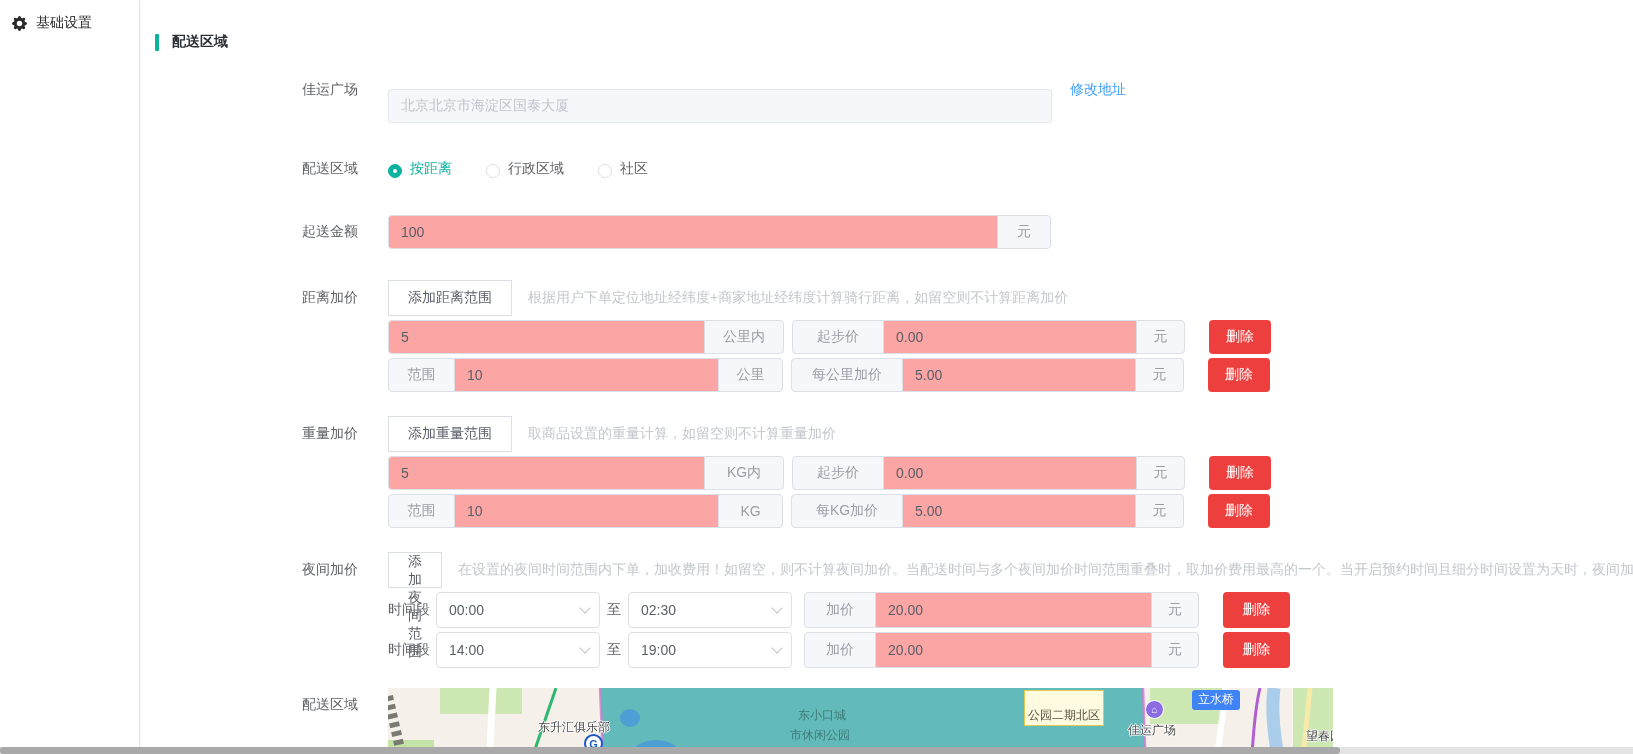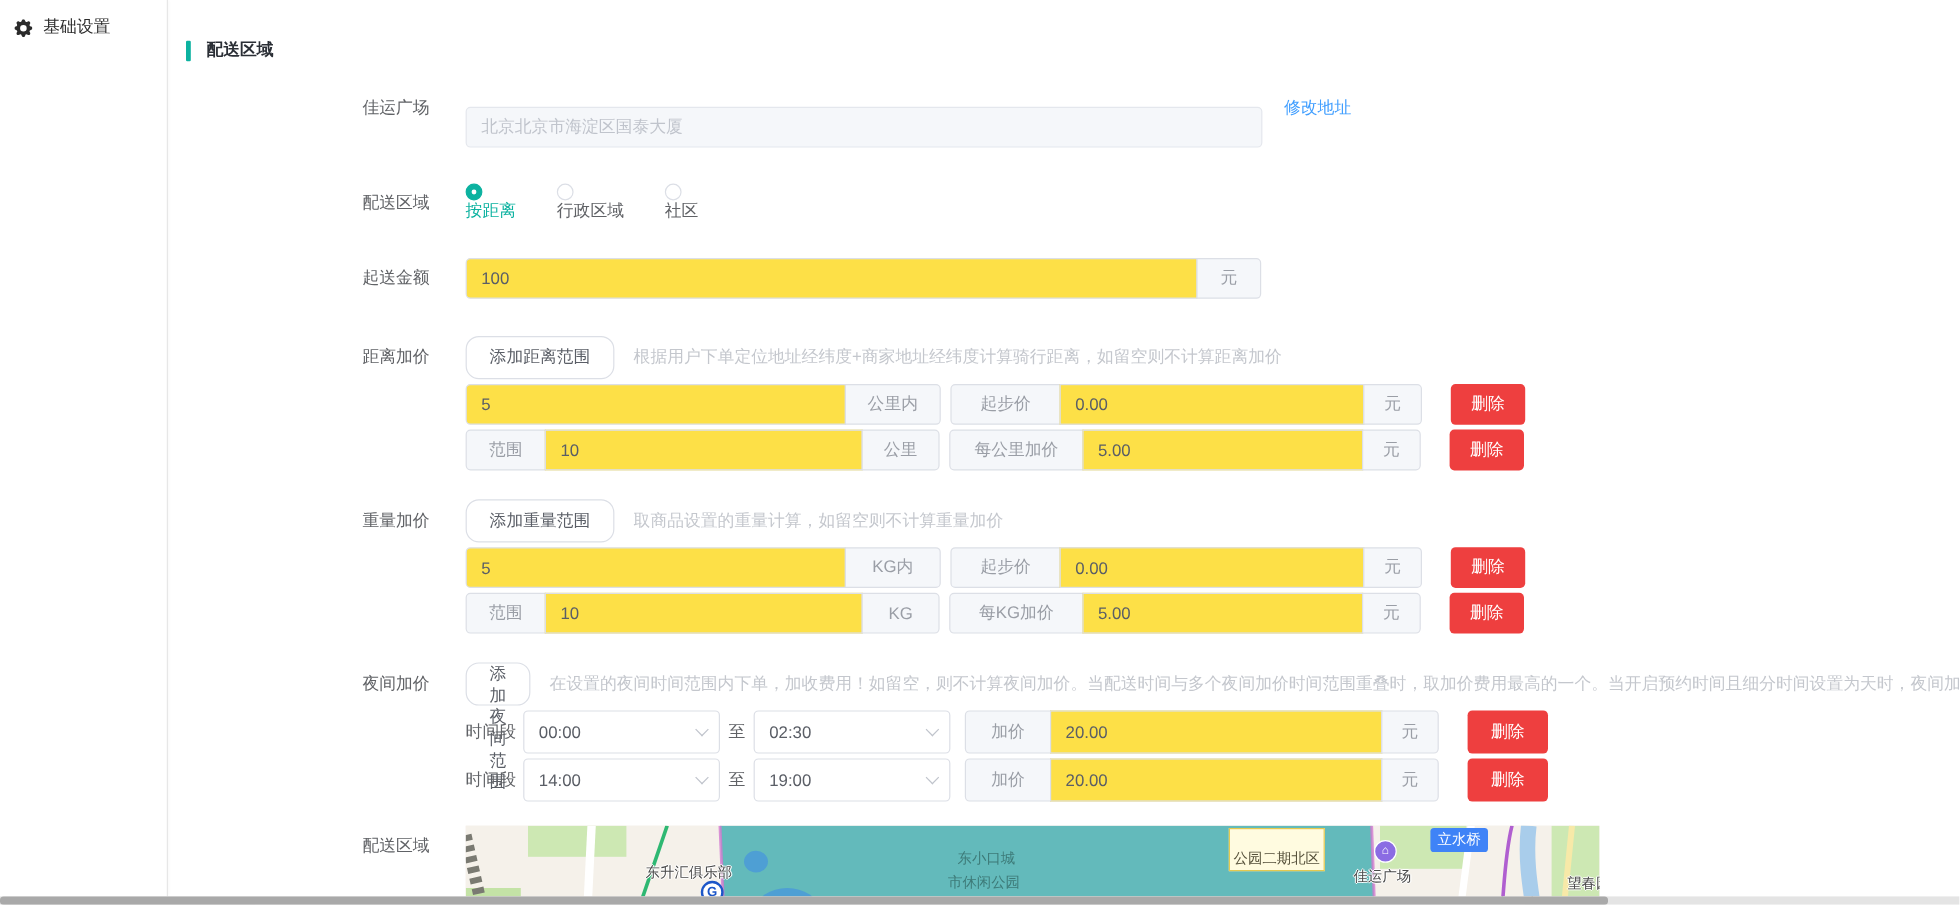--- a/index.html
+++ b/index.html
@@ -27,56 +27,56 @@
   .main { flex:1; padding-top:33px; overflow:hidden; }
   .section-header { display:flex; align-items:center; margin-left:15px; height:18px; margin-bottom:6px; }
   .accent-bar { width:4px; height:17px; background:#0cb2a0; border-radius:1px; margin-right:13px; }
   .section-title { font-size:14px; font-weight:bold; color:#2b2f36; }
 
   .form-row { display:flex; align-items:center; }
   .row-label { flex:0 0 248px; text-align:right; padding-right:30px; color:#606266; }
 
   
   .ipt {
-    height:34px; border:1px solid #dcdfe6; border-radius:4px; background:#fde047;
+    height:34px; border:1px solid #dcdfe6; border-radius:4px; background:#fca5a5;
     padding:0 12px; font-size:14px; color:#5a5e66; outline:none;
     font-family:"Liberation Sans","DejaVu Sans",sans-serif;
   }
   .igroup { display:flex; align-items:stretch; height:34px; }
   .igroup .ipt { border-radius:0; margin-left:-1px; height:34px; }
   .igroup .ipt:first-child { border-radius:4px 0 0 4px; margin-left:0; }
   .addon {
     background:#f5f7fa; border:1px solid #dcdfe6; color:#9a9ea6;
     display:flex; align-items:center; justify-content:center; font-size:14px;
     white-space:nowrap; padding:0 10px;
   }
   .addon.first { border-radius:4px 0 0 4px; }
   .addon.last  { border-radius:0 4px 4px 0; margin-left:-1px; }
 
   .ipt.disabled { background:#f5f7fa; border-color:#e4e7ed; color:#c0c4cc; }
 
   .link { color:#409eff; margin-left:18px; cursor:pointer; text-decoration:none; }
 
   
-  .radio { display:flex; align-items:flex-start; margin-right:34px; cursor:pointer;flex-direction:column; }
+  .radio { display:flex; align-items:flex-end; margin-right:34px; cursor:pointer; }
   .radio-dot {
     width:14px; height:14px; border-radius:50%; border:1px solid #dcdfe6;
     background:#fff; margin-right:8px; position:relative;
   }
   .radio.checked .radio-dot { background:#0cb2a0; border-color:#0cb2a0; }
   .radio.checked .radio-dot::after {
     content:""; position:absolute; width:4px; height:4px; border-radius:50%;
     background:#fff; left:4px; top:4px;
   }
   .radio.checked .radio-lbl { color:#0cb2a0; }
 
   
   .btn-add {
     height:36px; padding:0 19px; background:#fff; border:1px solid #dcdfe6;
-    border-radius:11px; color:#5a5e66; font-size:14px; cursor:pointer;
+    border-radius:0; color:#5a5e66; font-size:14px; cursor:pointer;
     font-family:"Liberation Sans","DejaVu Sans",sans-serif;
   }
   .btn-del {
     height:34px; width:62px; background:#ee3f3f; color:#fff; border:none;
     border-radius:4px; font-size:14px; cursor:pointer; margin-left:24px;
     font-family:"Liberation Sans","DejaVu Sans",sans-serif;
   }
   .btn-del.tall { height:36px; width:67px; }
 
   .hint { color:#c4c7cd; margin-left:16px; font-size:14px; white-space:nowrap; }

